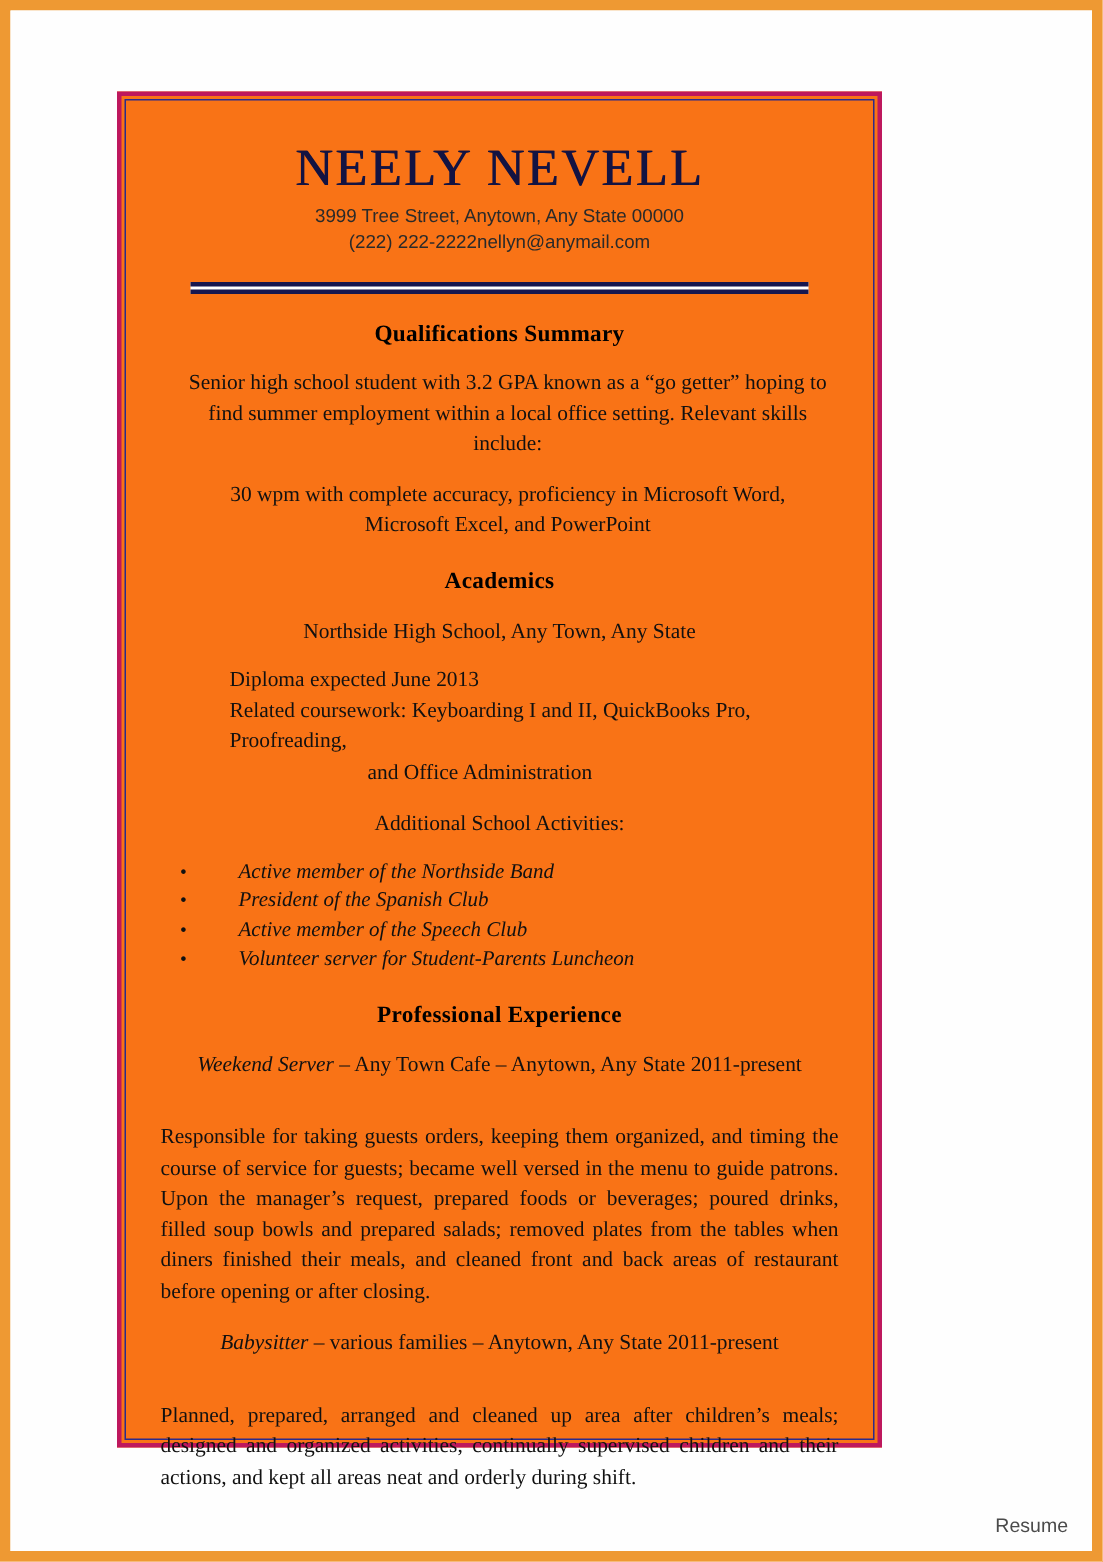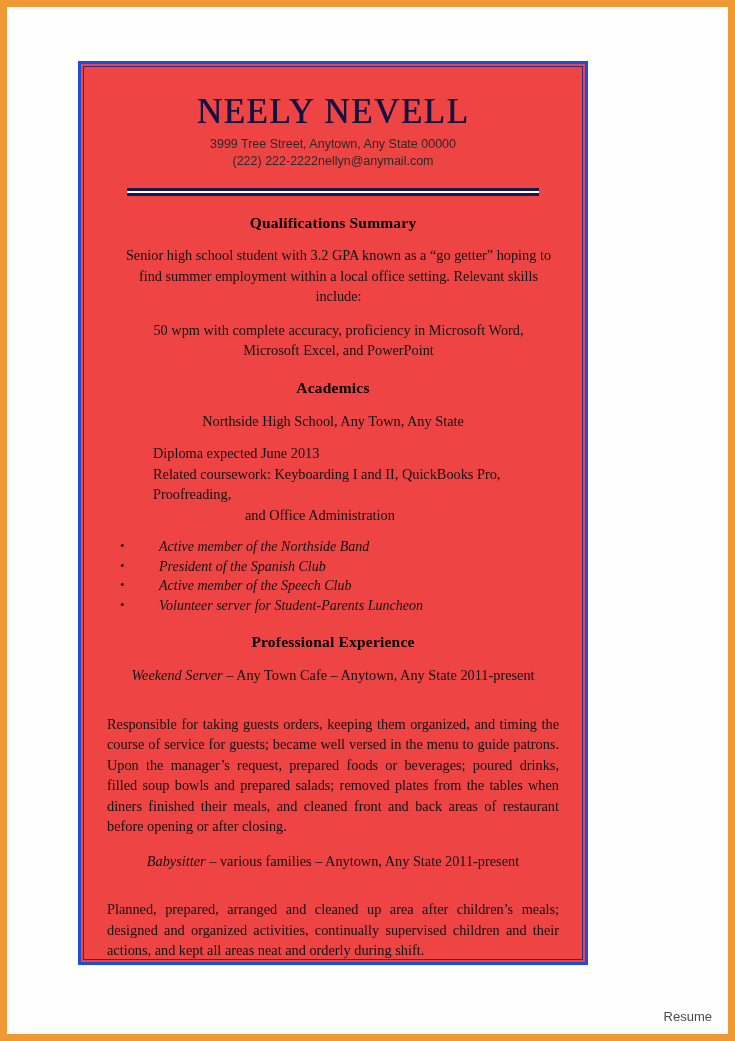--- a/index.html
+++ b/index.html
@@ -35,22 +35,22 @@
   }
 
   
   #doc-border {
     position: absolute;
     left: 71px;
     top: 54px;
     width: 510px;
     height: 904px;
     box-sizing: border-box;
-    border: 3px solid #1d4ed8;
-    background: #ef4444;
+    border: 3px solid #be185d;
+    background: #f97316;
   }
   #doc-border-inner {
     position: absolute;
     left: 2px;
     top: 2px;
     right: 2px;
     bottom: 2px;
     border: 1px solid #2b2b8c;
     box-sizing: border-box;
     pointer-events: none;
@@ -202,32 +202,33 @@
             <span class="phone">(222) 222-2222</span><span>nellyn@anymail.com</span>
           </div>
         </div>
 
         <div class="rule-bar"></div>
 
         <h2 class="section-heading">Qualifications Summary</h2>
 
         <p class="body-center">Senior high school student with 3.2 GPA known as a “go getter” hoping to find summer employment within a local office setting.   Relevant skills include:</p>
 
-        <p class="body-center">50 wpm with complete accuracy, proficiency in Microsoft Word, Microsoft Excel, and PowerPoint</p>
+        <p class="body-center">30 wpm with complete accuracy, proficiency in Microsoft Word, Microsoft Excel, and PowerPoint</p>
 
         <h2 class="section-heading">Academics</h2>
 
         <p class="body-left">Northside High School, Any Town, Any State</p>
 
         <div class="indent-block">
           <div>Diploma expected June 2013</div>
           <div>Related coursework:  Keyboarding I and II, QuickBooks Pro, Proofreading,</div>
           <span class="sub-center">and Office Administration</span>
         </div>
 
+        <p class="body-left">Additional School Activities:</p>
 
         <ul class="activities">
           <li>Active member of the Northside Band</li>
           <li>President of the Spanish Club</li>
           <li>Active member of the Speech Club</li>
           <li>Volunteer server for Student-Parents Luncheon</li>
         </ul>
 
         <h2 class="section-heading">Professional Experience</h2>
 

